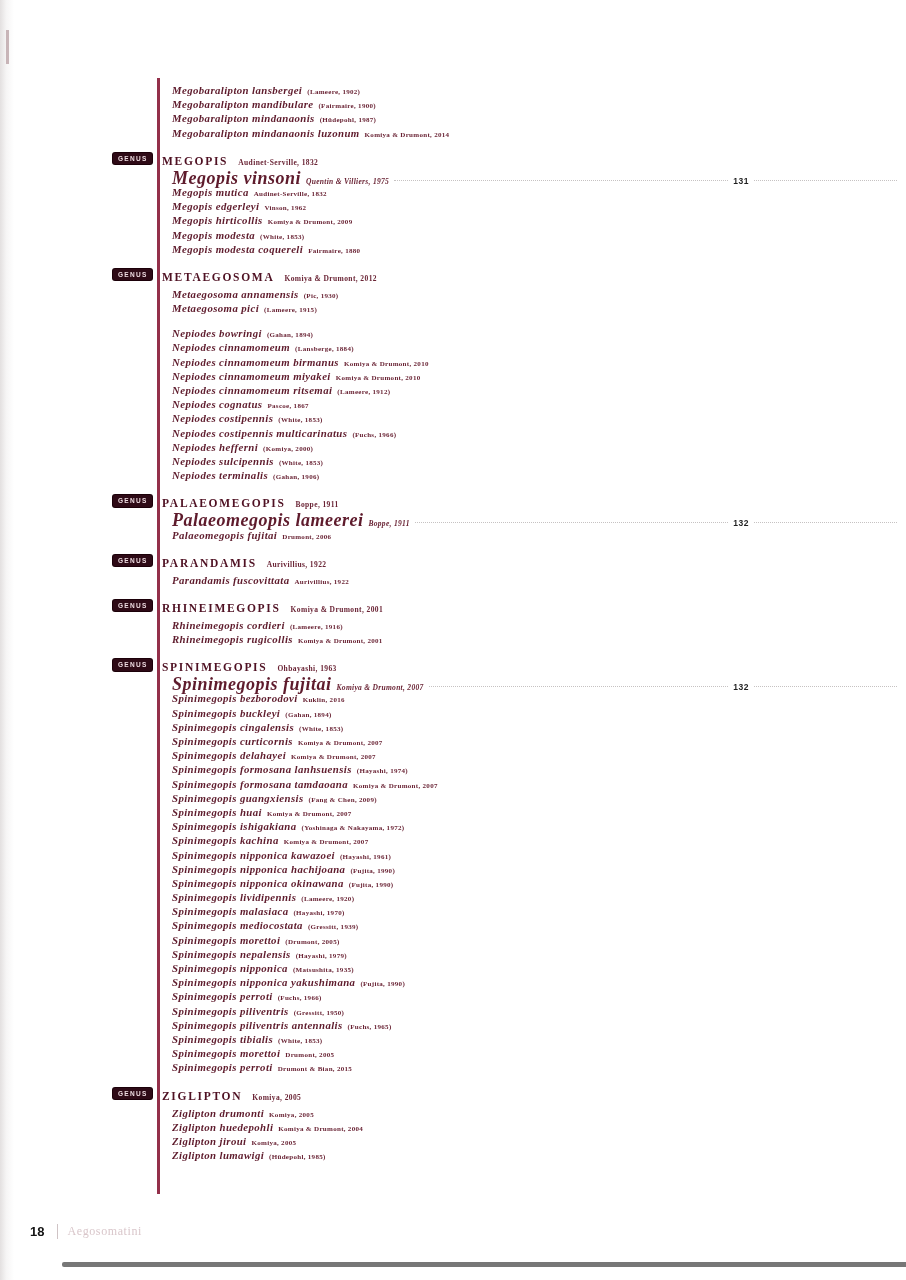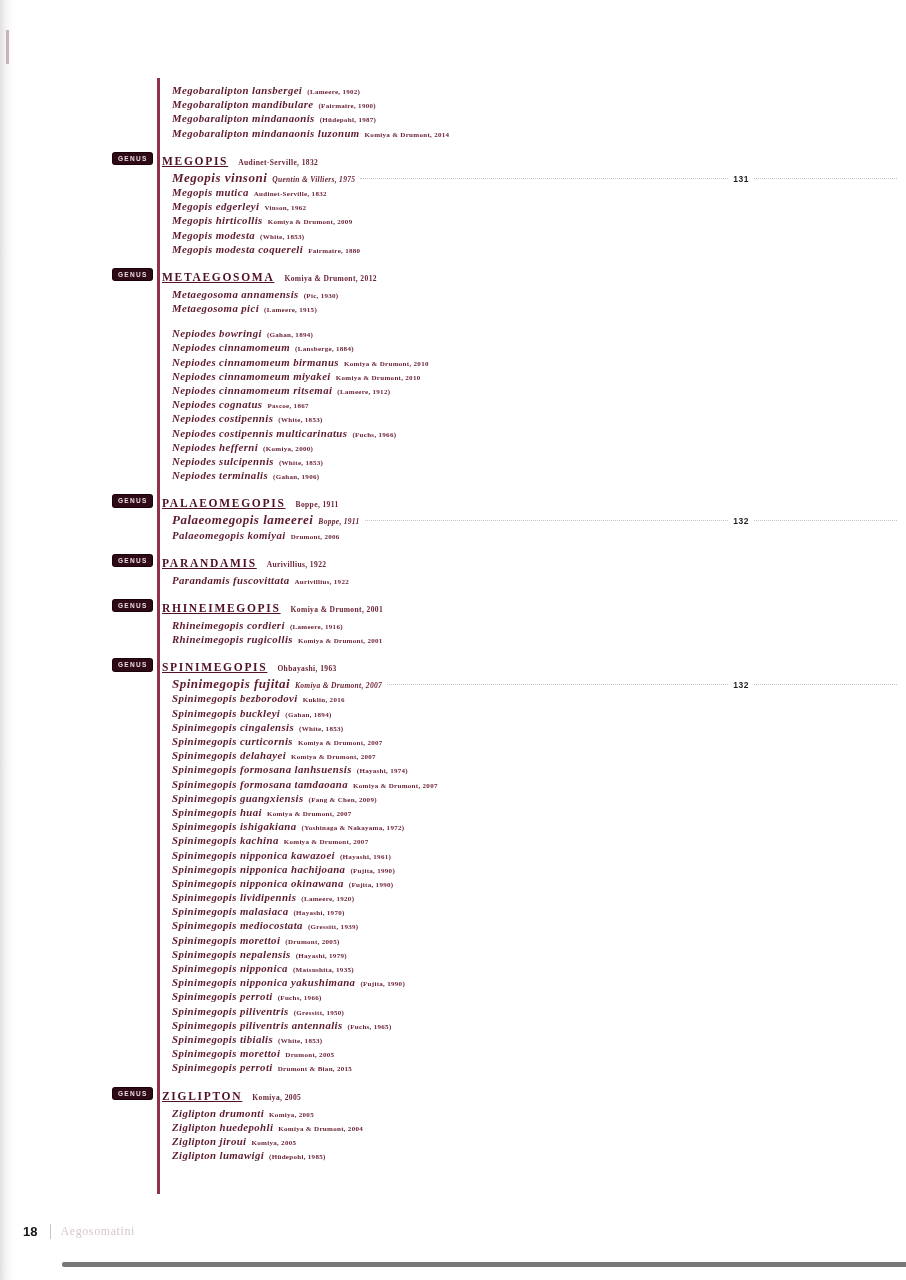--- a/index.html
+++ b/index.html
@@ -10,37 +10,37 @@
   }
   .left-edge{position:absolute;left:0;top:0;width:14px;height:1280px;
     background:linear-gradient(to right,#e3e0e0,#f6f5f5 45%,#ffffff);}
   .edge-mark{position:absolute;left:6px;top:30px;width:3px;height:34px;background:#a9888e;opacity:.6;}
   .col-rule{position:absolute;left:157px;top:78px;width:2.5px;height:1116px;background:#93304a;}
   .content{position:absolute;left:172px;top:80px;width:730px;}
 
   .species-row{display:flex;align-items:baseline;height:14.2px;line-height:14.2px;white-space:nowrap;}
   .sp-name{font-style:italic;font-weight:bold;font-size:10.8px;letter-spacing:0.4px;color:#5e1b2c;}
   .sp-author{font-size:7px;margin-left:5px;letter-spacing:0.3px;color:#6a2435;font-weight:bold;}
-  .species-row.featured .sp-name{font-size:13px;letter-spacing:0.5px;}
+  .species-row.featured .sp-name{font-size:18px;letter-spacing:0.5px;}
   .species-row.featured .sp-author{font-size:7.5px;font-style:italic;}
   .leader{flex:1 1 auto;border-bottom:1px dotted #c6c2c2;margin:0 5px;transform:translateY(-3px);min-width:18px;}
   .leader.trail{flex:0 0 143px;}
   .sp-ref{font-family:"Liberation Sans",sans-serif;font-size:8.5px;font-weight:bold;color:#1f1f1f;letter-spacing:0.5px;}
 
   .section{margin-top:11px;}
   .genus-row{position:relative;height:17px;line-height:17px;margin-left:-10px;white-space:nowrap;}
   .badge{position:absolute;left:-49px;top:2px;background:#2e0a16;color:#eddbe0;
     font-family:"Liberation Sans",sans-serif;font-size:6.5px;font-weight:bold;
     letter-spacing:1.3px;padding:3px 4px 2px 5px;border-radius:2px;line-height:1;
     box-shadow:0 0 0 1px #1c0009;}
-  .genus-name{font-size:11.5px;font-weight:bold;letter-spacing:1.7px;color:#4f1123;text-decoration:underline;}
+  .genus-name{font-size:11.5px;font-weight:bold;letter-spacing:1.7px;color:#4f1123;}
   .genus-author{font-size:7.5px;font-weight:bold;letter-spacing:0.4px;margin-left:6px;color:#6a2435;}
   .species-list{margin-top:3px;}
 
-  .footer{position:absolute;left:23px;top:1224px;display:flex;align-items:center;}
+  .footer{position:absolute;left:30px;top:1224px;display:flex;align-items:center;}
   .pagenum{font-family:"Liberation Sans",sans-serif;font-size:13px;font-weight:bold;color:#141414;}
   .fdiv{width:1px;height:15px;background:#cfc3c5;margin:0 9px 0 13px;}
   .footer-tab{font-size:12px;color:#d9c6ca;letter-spacing:0.6px;}
   .bottom-shadow{position:absolute;left:62px;top:1262px;width:844px;height:5px;background:#4a4a4a;opacity:.75;border-radius:2px 0 0 2px;}
 </style>
 </head>
 <body>
 
 <div class="left-edge"></div>
 <div class="edge-mark"></div>
@@ -197,21 +197,21 @@
     </div>
     <div class="species-list">
           <div class="species-row featured">
     <span class="sp-name">Palaeomegopis lameerei</span>
     <span class="sp-author">Boppe, 1911</span>
     <span class="leader"></span>
     <span class="sp-ref">132</span>
     <span class="leader trail"></span>
   </div>
           <div class="species-row">
-    <span class="sp-name">Palaeomegopis komiyai</span>
+    <span class="sp-name">Palaeomegopis fujitai</span>
     <span class="sp-author">Drumont, 2006</span>
 
   </div>
         </div>
   </div>
       <div class="section">
     <div class="genus-row">
       <span class="badge">GENUS</span>
       <span class="genus-name">PARANDAMIS</span>
       <span class="genus-author">Aurivillius, 1922</span>

